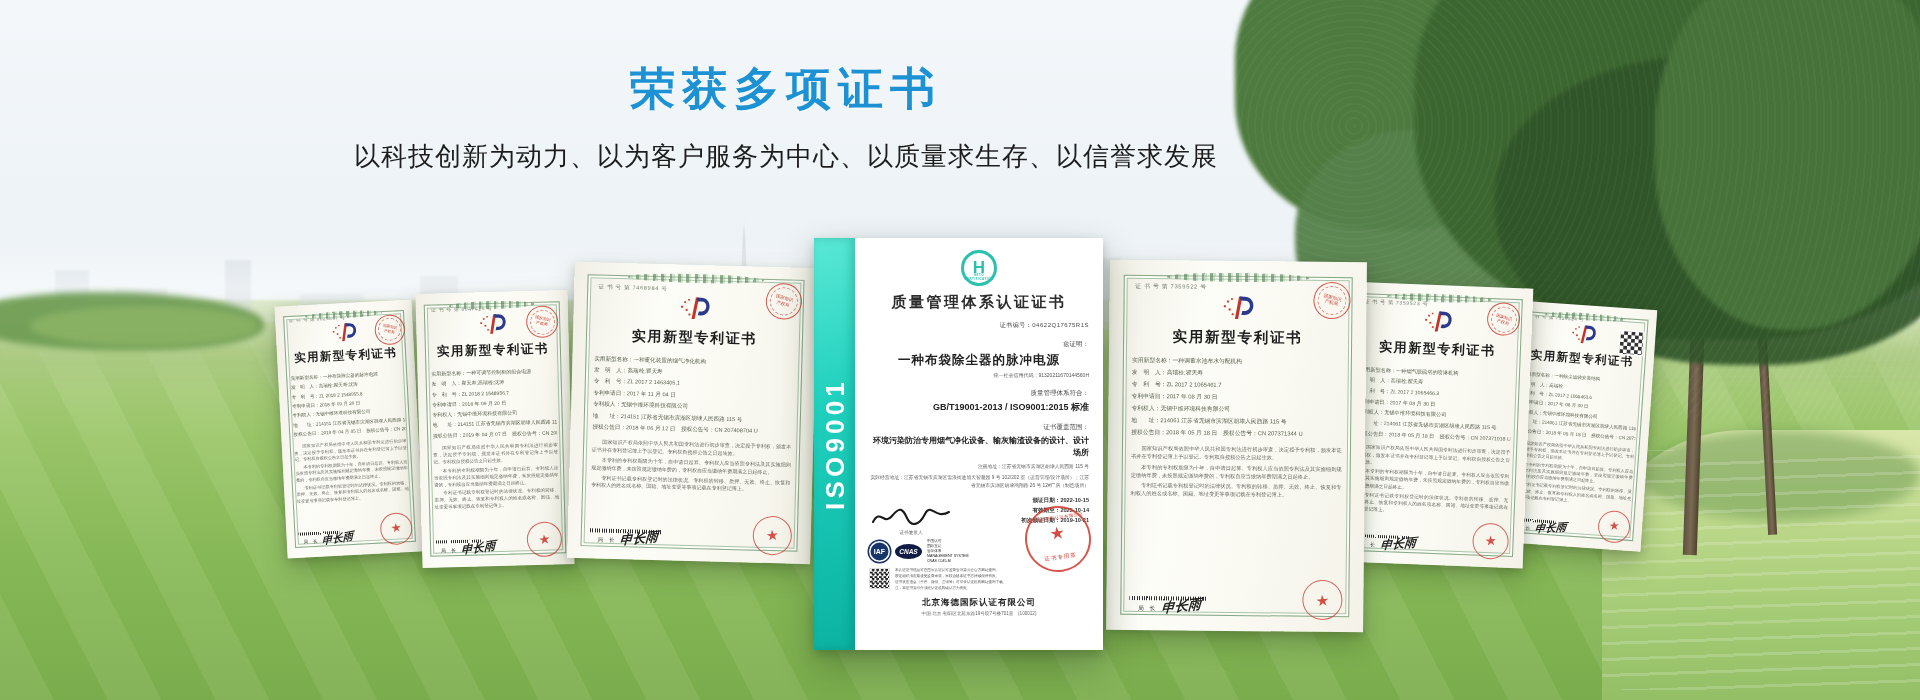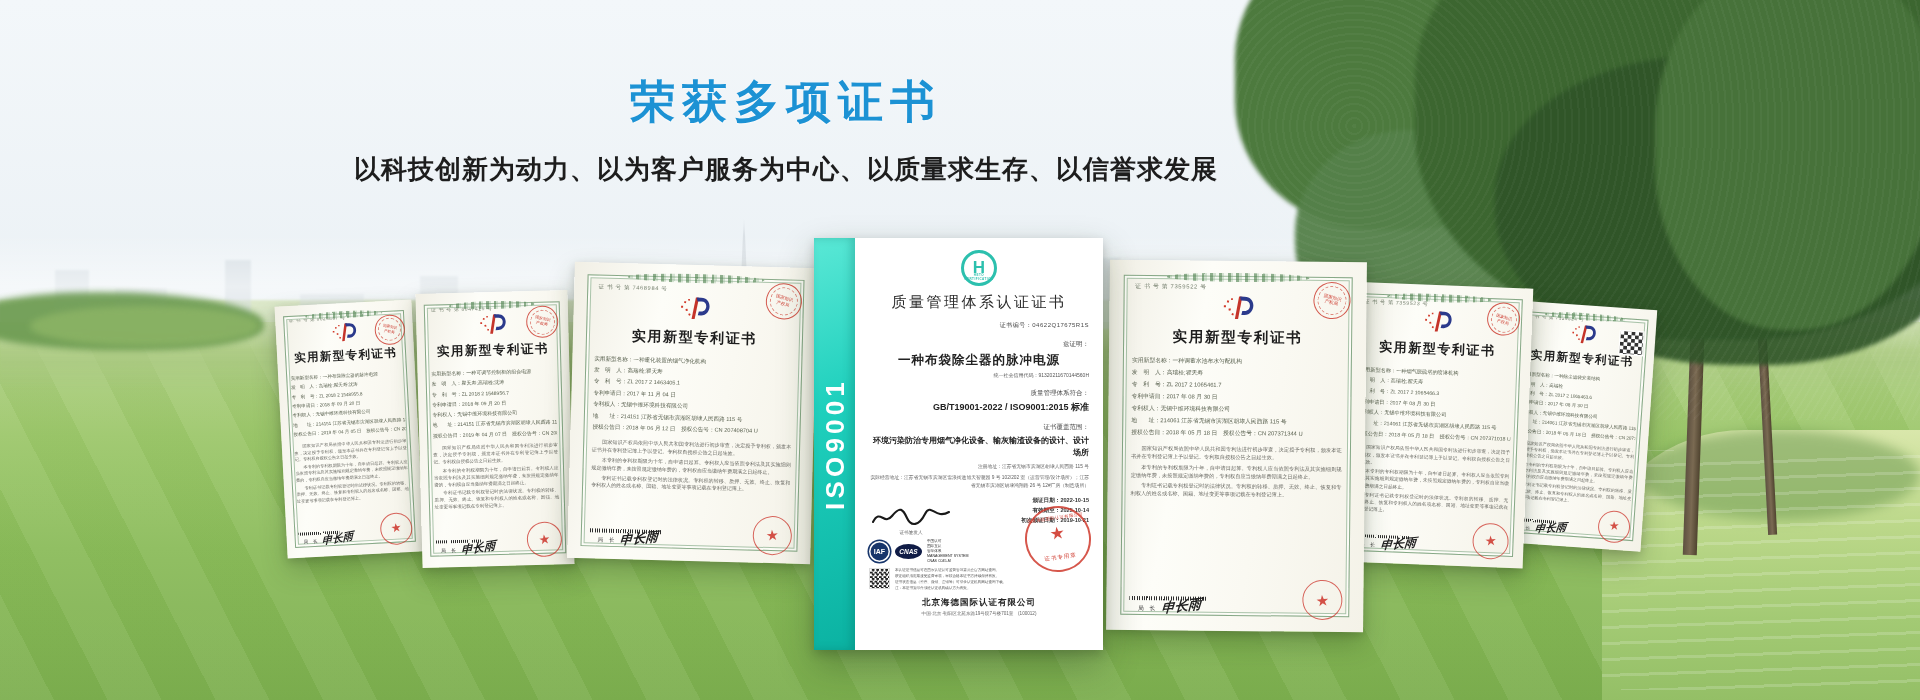--- a/index.html
+++ b/index.html
@@ -49,24 +49,24 @@
   .tree-c{left:1655px;top:-35px;width:285px;height:365px;background:#47723a;border-radius:45% 40% 50% 45%;filter:blur(2px);}
   .tree-speckle{position:absolute;left:1230px;top:0;width:690px;height:420px;z-index:2;opacity:.5;
         background:repeating-radial-gradient(circle at 18% 30%,rgba(255,255,255,.07) 0 2px,transparent 2px 7px);}
   .trunk{position:absolute;z-index:2;background:linear-gradient(90deg,#5d5040,#7a6a52 50%,#4f432f);}
   .trunk-1{left:1688px;top:255px;width:14px;height:300px;transform:rotate(2deg);}
   .trunk-2{left:1762px;top:300px;width:9px;height:235px;transform:rotate(-3deg);}
   .haze{position:absolute;left:0;top:235px;width:1920px;height:115px;z-index:1;
         background:linear-gradient(180deg,rgba(255,255,255,0),rgba(255,255,255,.5) 45%,rgba(255,255,255,0));}
 
   
-  .hero{position:absolute;left:0;top:72px;width:1572px;text-align:center;z-index:20;}
+  .hero{position:absolute;left:0;top:59px;width:1572px;text-align:center;z-index:20;}
   .hero-title{font-size:45px;font-weight:800;letter-spacing:7px;color:#1c92d4;
               text-shadow:0 1px 2px rgba(255,255,255,.6);}
-  .hero-subtitle{margin-top:20px;font-size:26px;font-weight:700;letter-spacing:1px;color:#1d1d1d;}
+  .hero-subtitle{margin-top:20px;font-size:26px;font-weight:400;letter-spacing:1px;color:#1d1d1d;}
 
   
   #cert-fan{position:absolute;inset:0;z-index:3;}
   .patent-cert{position:absolute;overflow:hidden;color:#3f3f3f;
       background:linear-gradient(100deg,#f1efe5 0%,#fdfdf8 32%,#faf9f2 60%,#f4f2e8 100%);
       box-shadow:0 12px 26px rgba(35,60,25,.28),0 3px 8px rgba(0,0,0,.15);}
   .cert-l1{left:281px;top:303px;width:137px;height:252px;font-size:4.6px;transform:rotate(-3deg);z-index:3;}
   .cert-l2{left:419px;top:292px;width:152px;height:274px;font-size:5px;transform:rotate(-1.5deg);z-index:4;}
   .cert-l3{left:571px;top:265px;width:243px;height:296px;font-size:5.6px;transform:rotate(1.5deg);z-index:5;}
   .cert-r1{left:1108px;top:261px;width:257px;height:370px;font-size:5.8px;transform:rotate(.6deg);z-index:5;}
@@ -112,21 +112,21 @@
   .iso-side{position:absolute;left:0;top:0;bottom:0;width:41px;
       background:linear-gradient(160deg,#5ae8d6 0%,#1fd0bd 40%,#0bb2a2 100%);
       box-shadow:inset -4px 0 8px rgba(0,90,80,.25);}
   .iso-side span{position:absolute;left:50%;top:50%;transform:translate(-50%,-50%) rotate(-90deg);
       white-space:nowrap;color:#fff;font-weight:800;font-size:26px;letter-spacing:.16em;}
   .iso-paper{position:absolute;left:41px;right:0;top:0;bottom:0;background:#ffffff;
       padding:10px 14px 8px;box-sizing:border-box;overflow:hidden;color:#333;}
   .heto-logo{width:30px;height:30px;margin:2px auto 0;border:3px solid #2cc0ae;border-radius:50%;
       color:#2cc0ae;font-weight:800;font-size:17px;display:flex;justify-content:center;align-items:center;position:relative;}
   .heto-arc{position:absolute;bottom:2px;left:0;width:100%;text-align:center;font-size:3px;color:#2cc0ae;letter-spacing:.5px;}
-  .iso-title{margin-top:7px;text-align:center;font-weight:400;font-size:15px;letter-spacing:2.5px;color:#2c2c2c;}
+  .iso-title{margin-top:7px;text-align:center;font-weight:700;font-size:15px;letter-spacing:2.5px;color:#2c2c2c;}
   .iso-line{text-align:right;color:#4a4a4a;}
   .iso-certno{margin-top:9px;font-size:6px;letter-spacing:.5px;}
   .iso-attest{margin-top:10px;font-size:6.5px;}
   .iso-company{margin-top:3px;text-align:center;font-weight:800;font-size:12.5px;letter-spacing:1px;color:#222;}
   .iso-credit{margin-top:3px;font-size:5px;color:#555;}
   .iso-syslabel{margin-top:11px;font-size:6.5px;}
   .iso-standard{margin-top:3px;text-align:right;font-weight:800;font-size:9px;color:#222;}
   .iso-scopelabel{margin-top:9px;font-size:6.5px;}
   .iso-scope{margin-top:3px;text-align:right;font-weight:800;font-size:8px;line-height:1.5;color:#222;}
   .iso-addr{margin-top:4px;text-align:right;font-size:4.8px;line-height:1.55;color:#5c5c5c;}
@@ -194,21 +194,21 @@
         <div class="heto-logo">
           <span>H</span>
           <span class="heto-arc">HETO CERTIFICATION</span>
         </div>
         <div class="iso-title">质量管理体系认证证书</div>
         <div class="iso-line iso-certno">证书编号：04622Q17675R1S</div>
         <div class="iso-line iso-attest">兹证明：</div>
         <div class="iso-company">一种布袋除尘器的脉冲电源</div>
         <div class="iso-line iso-credit">统一社会信用代码：91320211670144560H</div>
         <div class="iso-line iso-syslabel">质量管理体系符合：</div>
-        <div class="iso-standard">GB/T19001-2022 / ISO9001:2015 标准</div>
+        <div class="iso-standard">GB/T19001-2013 / ISO9001:2015 标准</div>
         <div class="iso-line iso-scopelabel">证书覆盖范围：</div>
         <div class="iso-scope">环境污染防治专用烟气净化设备、输灰输渣设备的设计、设计场所</div>
         <div class="iso-addr">注册地址：江苏省无锡市滨湖区胡埭人民西路 115 号</div>
         <div class="iso-addr">实际经营地址：江苏省无锡市滨湖区雪浪街道旭天智慧园 9 号 102/202 室（运营管理/设计场所）；江苏省无锡市滨湖区胡埭鸿翔路 26 号 12#厂房（制造场所）</div>
         <div class="iso-midrow">
           <div class="iso-signblock">
             <div class="iso-signature">
               <svg width="84" height="24" viewBox="0 0 84 24">
                   <path d="M4 17 C 11 3, 15 21, 23 11 S 34 4, 38 13 S 50 21, 56 9 S 66 15, 80 7" stroke="#191919" stroke-width="2.1" fill="none" stroke-linecap="round"></path>
                 </svg>

